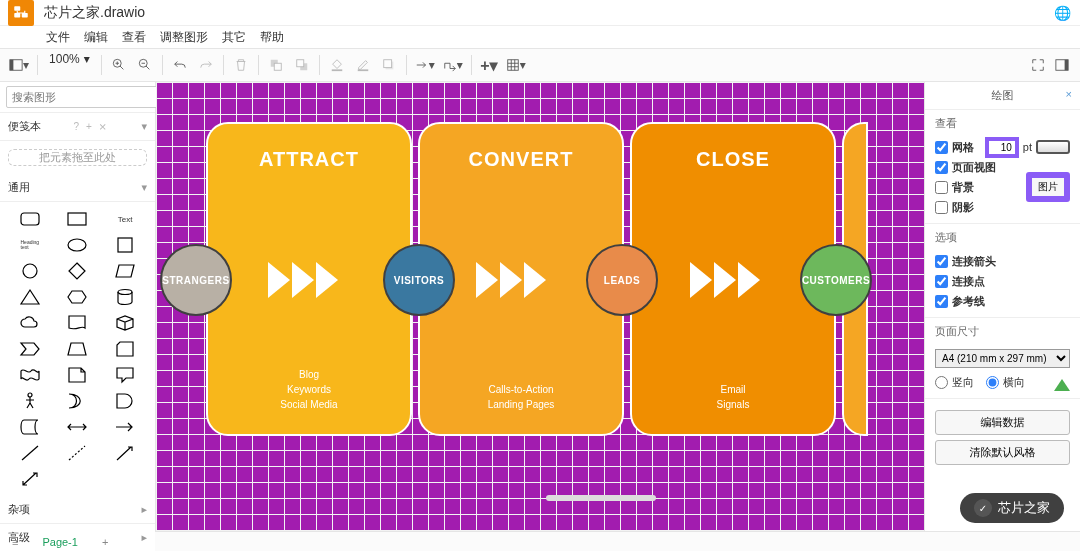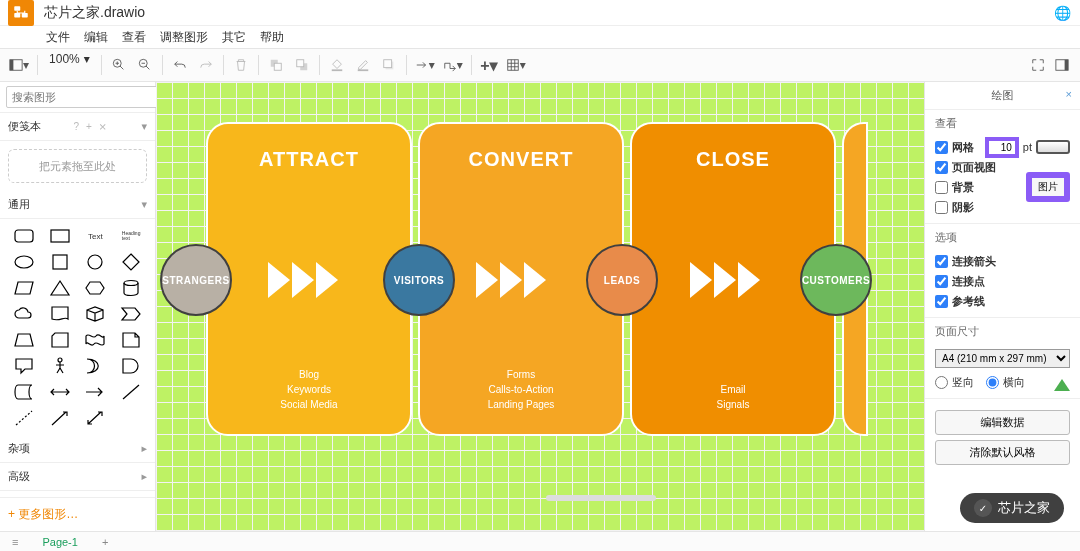--- a/index.html
+++ b/index.html
@@ -17,25 +17,25 @@
 .sep{width:1px;height:20px;background:#ddd;margin:0 3px;}
 .zoom{display:flex;align-items:flex-start;padding:0 6px;height:26px;font-size:12px;gap:4px;}
 .shell{display:flex;height:449px;}
 .left{width:156px;border-right:1px solid #e5e5e5;display:flex;flex-direction:column;background:#fff;}
 .search{display:flex;align-items:center;padding:4px 6px;border-bottom:1px solid #eee;}
 .search input{flex:1;border:1px solid #ccc;border-radius:2px;padding:3px 5px;font-size:11px;height:22px;}
 .search .mag{width:18px;text-align:center;color:#888;}
 .palsec{padding:6px 8px;font-size:11px;background:#fff;display:flex;align-items:center;border-bottom:1px solid #eee;}
 .palsec .ddown{margin-left:auto;color:#999;}
 .scratch{margin:8px;border:1px dashed #ccc;border-radius:6px;height:34px;display:flex;align-items:center;justify-content:center;color:#999;font-size:11px;}
-.shapes{padding:6px 8px;display:grid;grid-template-columns:repeat(4,1fr);gap:4px;}
+.shapes{padding:6px 8px;display:grid;grid-template-columns:repeat(3,1fr);gap:4px;}
 .shapes .sh{height:22px;display:flex;align-items:center;justify-content:center;}
 .shapes svg{width:22px;height:20px;stroke:#000;stroke-width:1.2;fill:none;}
 .morebtn{margin-top:auto;padding:8px;color:#f08705;font-size:12px;border-top:1px solid #eee;}
-.canvas{flex:1;position:relative;background:#bef264;overflow:hidden;}
+.canvas{flex:1;position:relative;background:#a21caf;overflow:hidden;}
 .grid{position:absolute;inset:0;background-image:linear-gradient(#f3f3f3 1px,transparent 1px),linear-gradient(90deg,#f3f3f3 1px,transparent 1px);background-size:16px 16px;}
 .diagram{position:absolute;top:40px;left:50px;display:flex;align-items:center;}
 .card{width:206px;height:314px;border-radius:22px;position:relative;color:#fff;text-align:center;margin-right:6px;border:2px solid #fff;}
 .card h2{font-size:20px;font-weight:700;letter-spacing:1px;padding-top:24px;}
 .card .subs{position:absolute;bottom:22px;left:0;right:0;font-size:10px;line-height:1.5;}
 .card1{background:#f8b71b;}
 .card2{background:#f5a623;}
 .card3{background:#f08e00;}
 .card4{background:#f5a623;width:26px;border-radius:22px 0 0 22px;}
 .circle{width:72px;height:72px;border-radius:50%;border:2px solid #404040;display:flex;align-items:center;justify-content:center;position:absolute;top:122px;font-size:10px;font-weight:700;color:#fff;letter-spacing:0.5px;}
@@ -379,21 +379,20 @@
         <h2>ATTRACT</h2>
         <div class="subs">
             <div>Blog</div>
             <div>Keywords</div>
             <div>Social Media</div>
           </div>
       </div>
       <div class="card card2">
         <h2>CONVERT</h2>
         <div class="subs">
-            <div>Forms</div>
             <div>Calls-to-Action</div>
             <div>Landing Pages</div>
           </div>
       </div>
       <div class="card card3">
         <h2>CLOSE</h2>
         <div class="subs">
             <div>Email</div>
             <div>Signals</div>
           </div>

